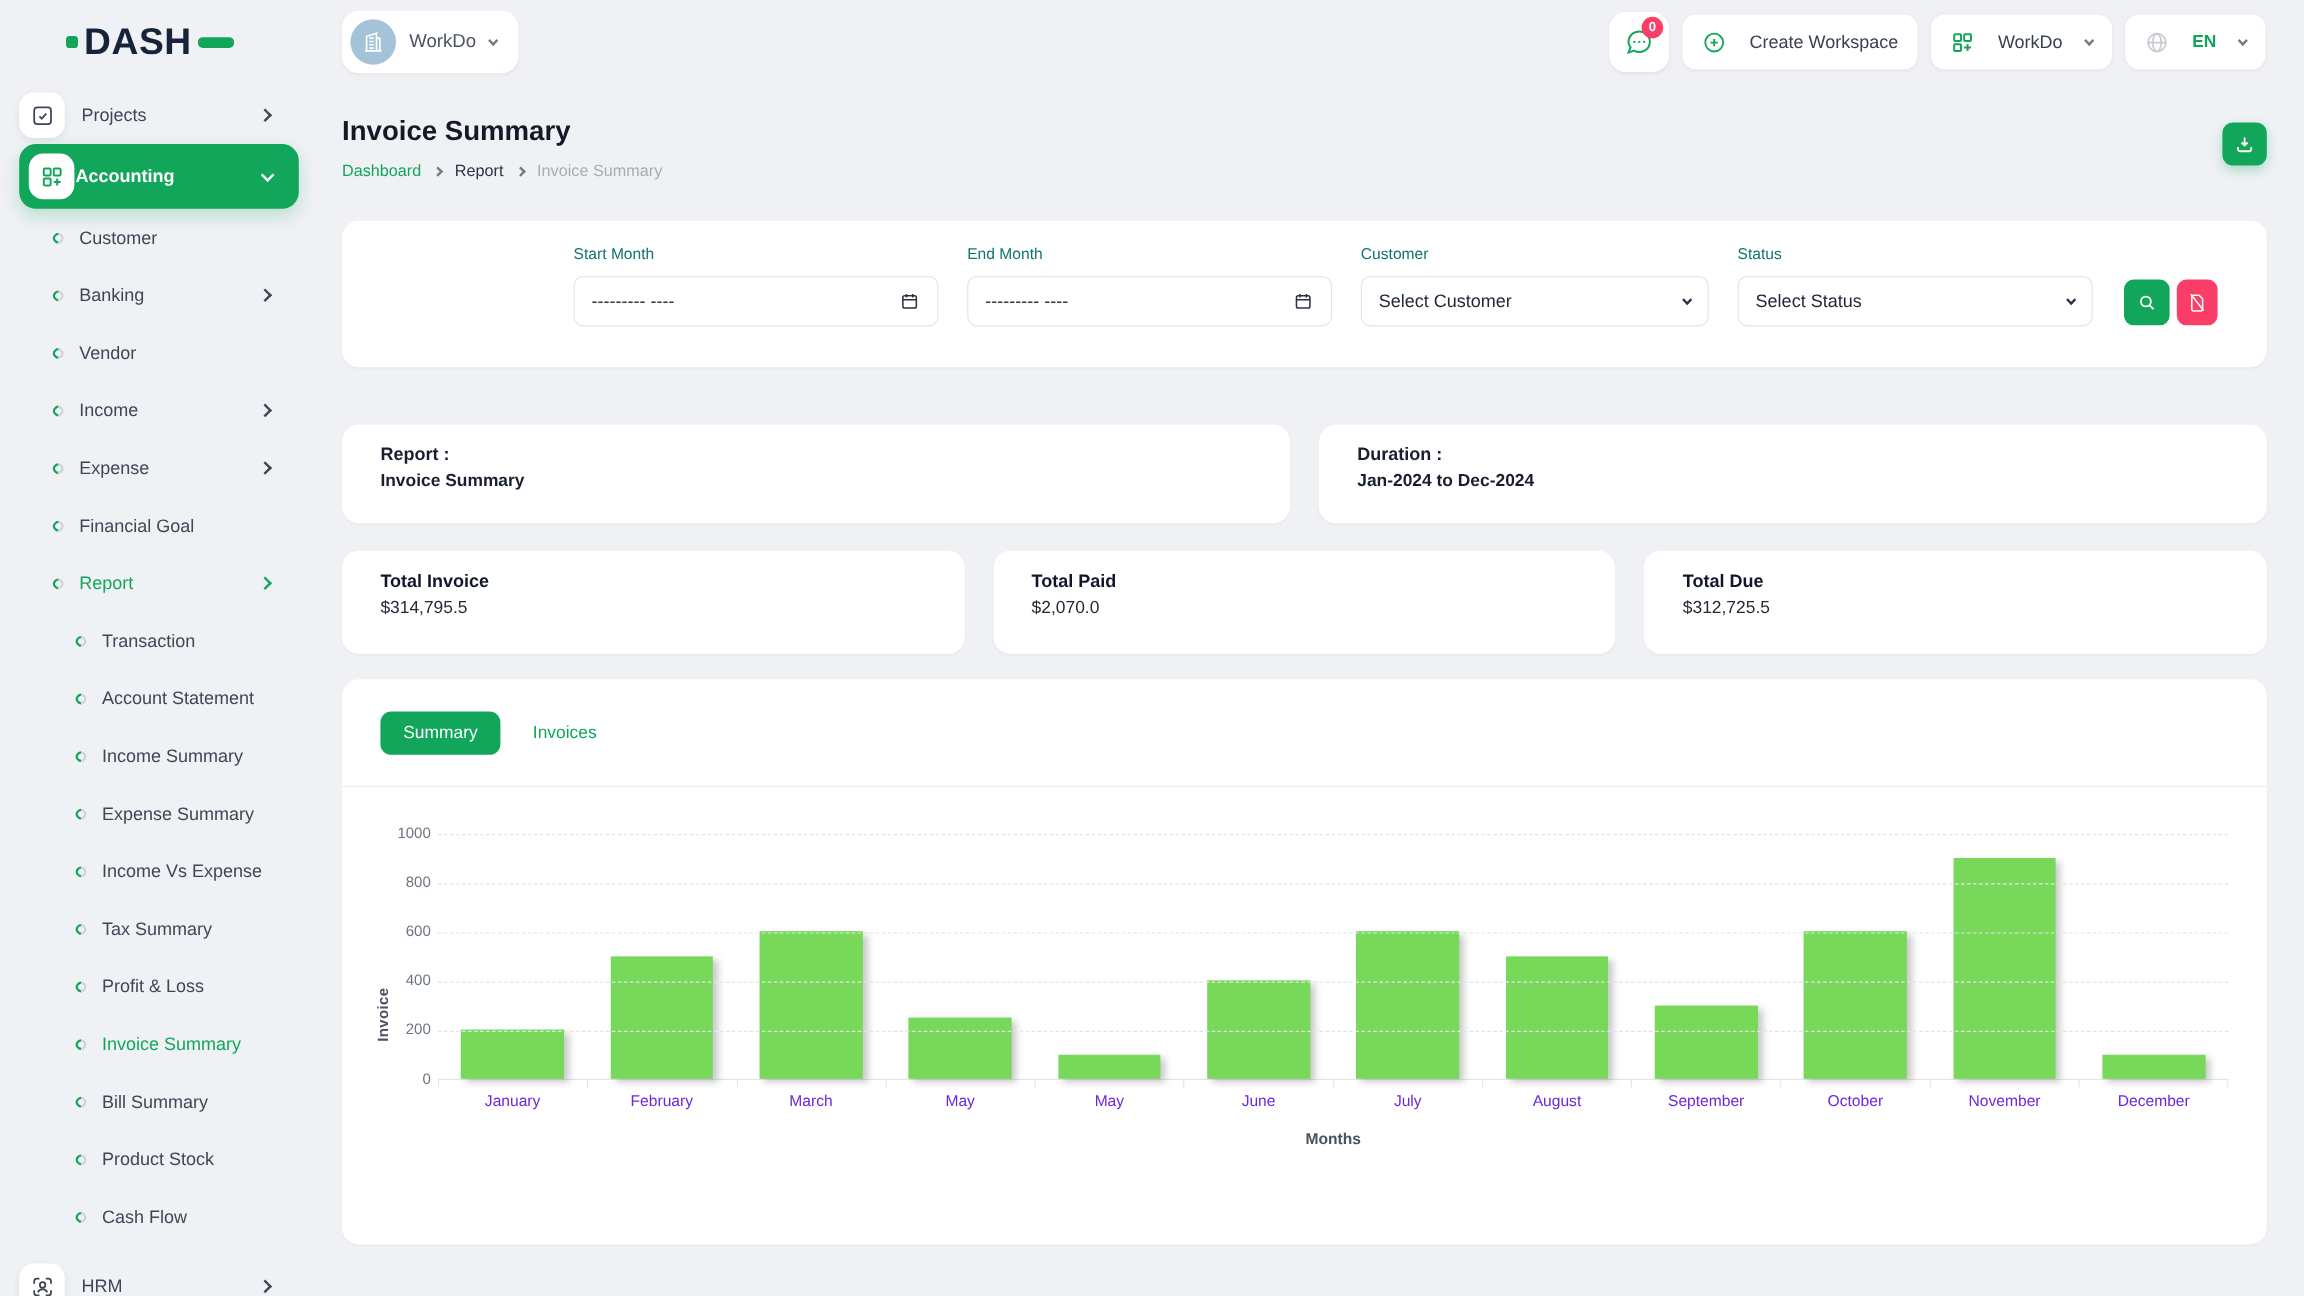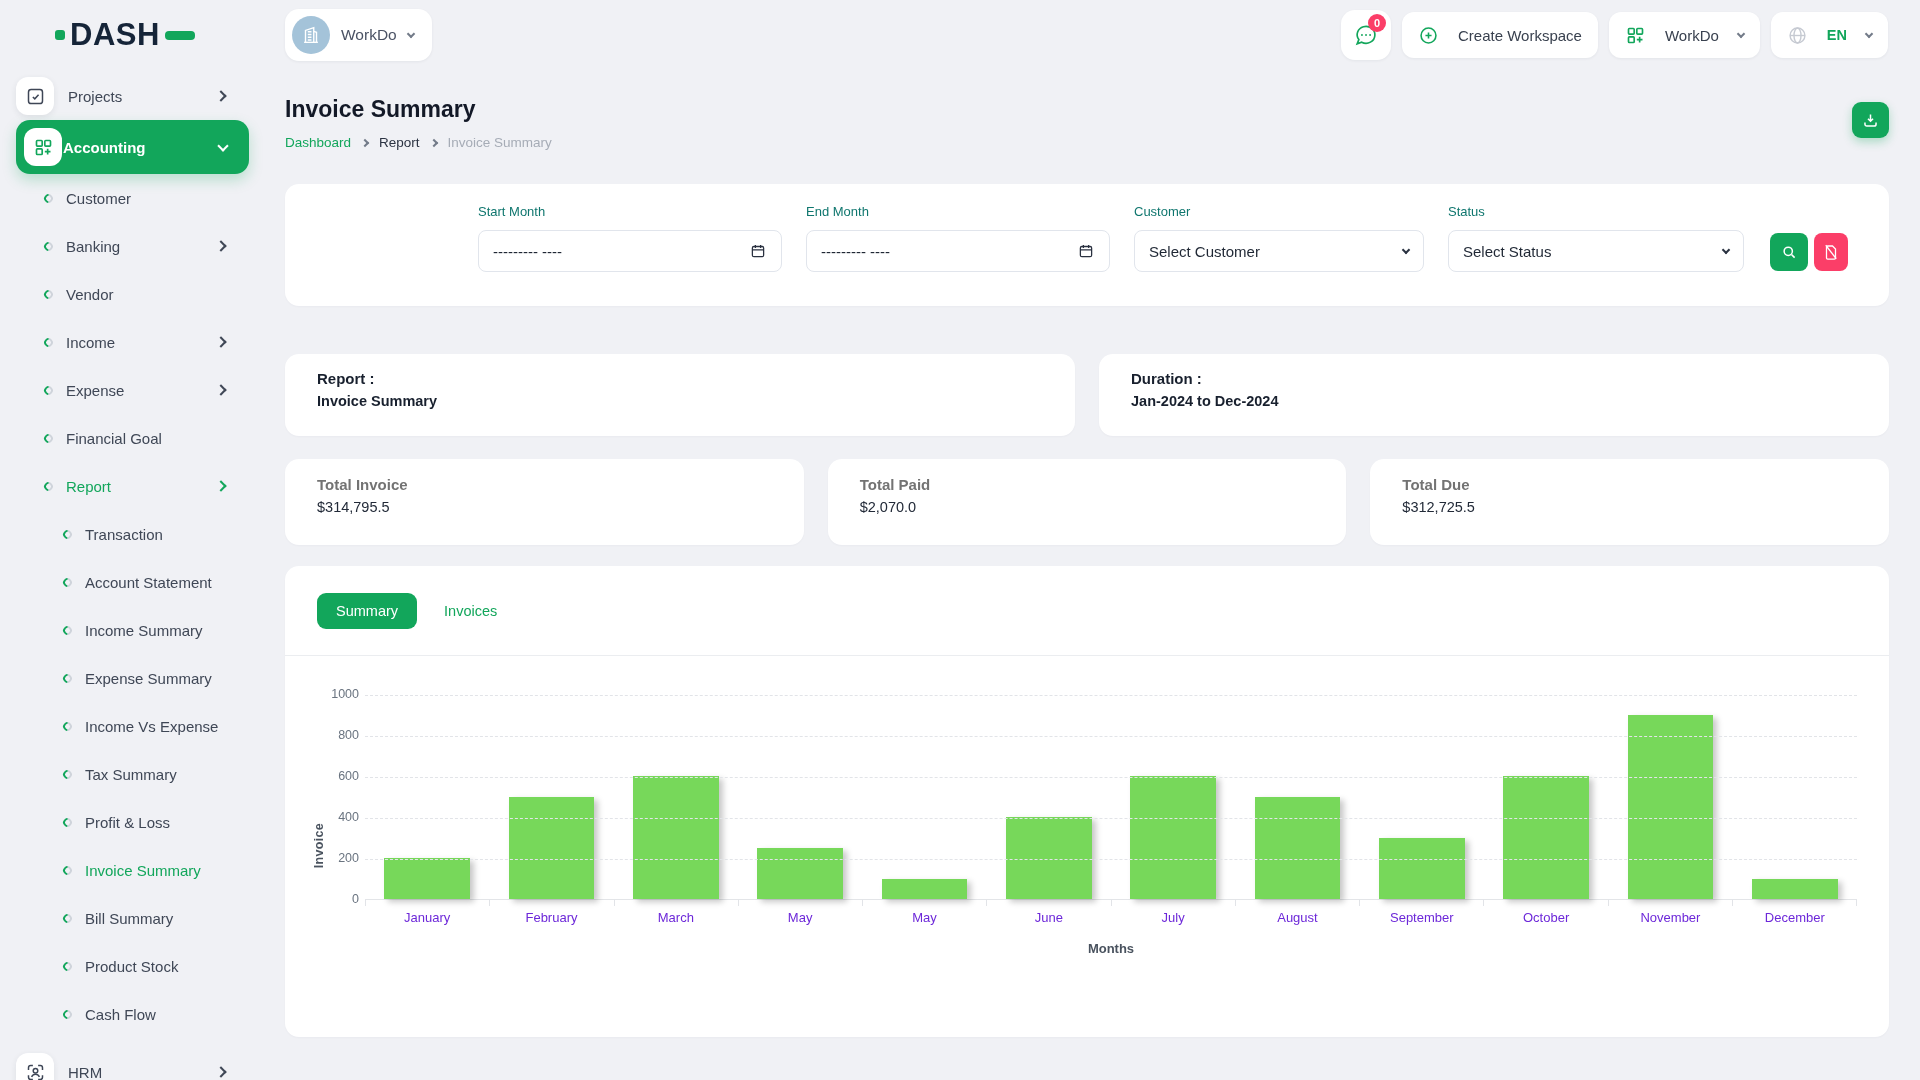--- a/index.html
+++ b/index.html
@@ -91,21 +91,21 @@
   .btn-search { background:var(--primary); }
   .btn-reset { background:var(--pink); width:34px; }
 
   .info-row { display:flex; gap:24px; margin-top:48px; }
   .info-card { flex:1; background:#fff; border-radius:14px; height:82px; padding:16px 32px; box-shadow:0 1px 2px rgba(20,30,50,.03); }
   .info-title { font-size:15px; font-weight:700; color:#18202e; }
   .info-value { margin-top:6px; font-size:14.5px; font-weight:700; color:#18202e; }
 
   .stats-row { display:flex; gap:24px; margin-top:23px; }
   .stat-card { flex:1; background:#fff; border-radius:14px; height:86px; padding:17px 32px; box-shadow:0 1px 2px rgba(20,30,50,.03); }
-  .stat-title { font-size:15px; font-weight:700; color:#737373; }
+  .stat-title { font-size:15px; font-weight:700; color:#0f172a; }
   .stat-value { margin-top:6px; font-size:14.5px; font-weight:500; color:#222a38; }
 
   .chart-card { margin-top:21px; background:#fff; border-radius:14px; height:471px; padding-top:27px;
                 box-shadow:0 1px 2px rgba(20,30,50,.03); }
   .tabs { padding:0 32px; display:flex; align-items:center; gap:27px; }
   .tab-active { background:var(--primary); color:#fff; font-size:14.5px; padding:10px 19px; border-radius:9px; border:none; cursor:pointer; }
   .tab-plain { background:none; border:none; color:var(--primary); font-size:14.5px; cursor:pointer; padding:10px 0; }
   .divider { margin-top:26px; height:1px; background:#ebedf0; }
 
   .chart-area { margin:24px 32px 0 32px; position:relative; }

